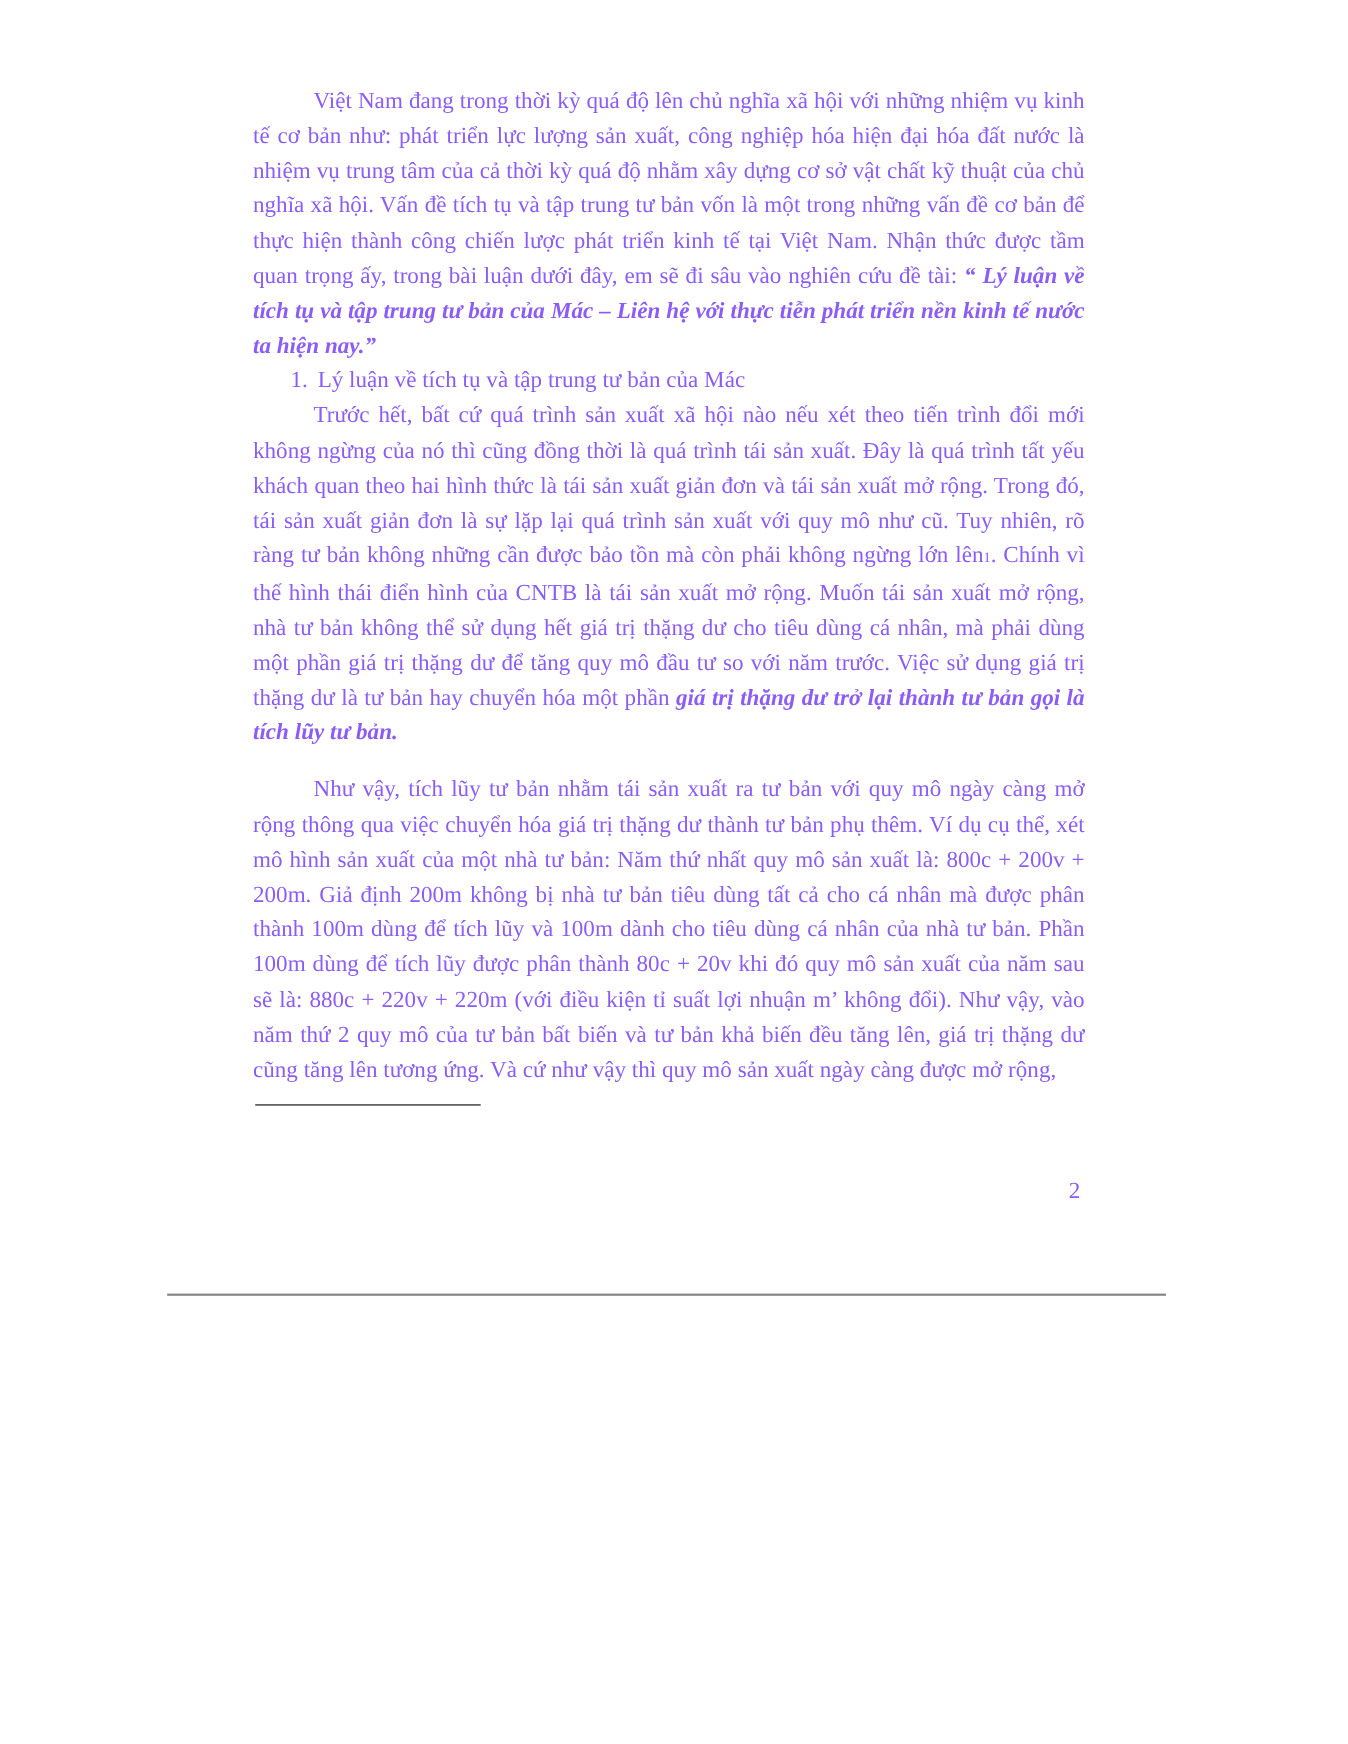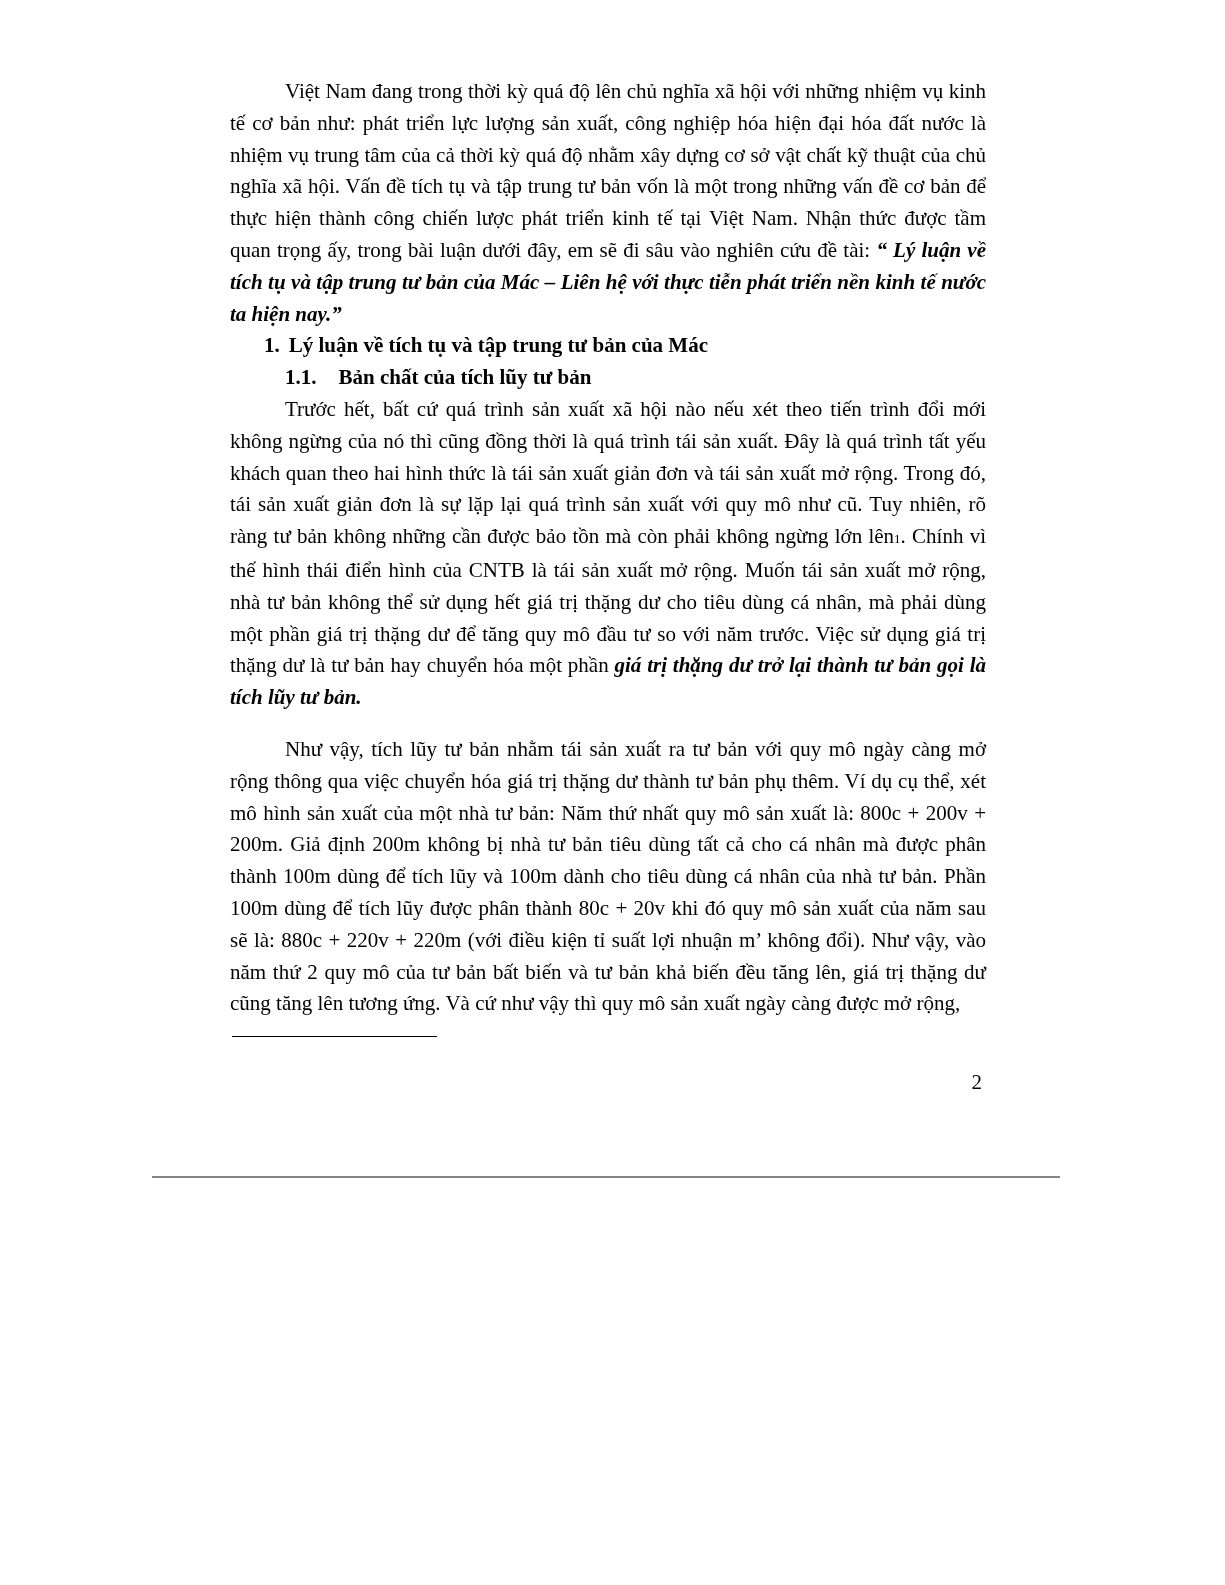--- a/index.html
+++ b/index.html
@@ -6,21 +6,21 @@
     margin: 0;
     padding: 0;
     background: #ffffff;
   }
   .page {
     position: relative;
     width: 1225px;
     height: 1585px;
     background: #ffffff;
     font-family: "Liberation Serif", serif;
-    color: #000000;
+    color: #8b5cf6;
     overflow: hidden;
   }
   .content {
     position: absolute;
     left: 230px;
     top: 76px;
     width: 756px;
     font-size: 21px;
     line-height: 31.8px;
     text-align: justify;
@@ -37,21 +37,21 @@
     font-weight: bold;
     font-style: italic;
   }
   .heading-center {
     font-weight: bold;
     text-align: center;
     text-indent: 0;
     margin: 0;
   }
   .section-1 {
-    font-weight: bold;
+    font-weight: normal;
     padding-left: 34px;
     text-indent: 0;
     margin: 0;
     text-align: left;
   }
   .section-1 .sec-num {
     margin-right: 9px;
   }
   .section-11 {
     font-weight: bold;
@@ -110,21 +110,20 @@
 
 <div class="page">
 
   <div class="content">
 
     <p class="para"><span>Việt Nam đang trong thời kỳ quá độ lên chủ nghĩa xã hội với những nhiệm vụ kinh tế cơ bản như: phát triển lực lượng sản xuất, công nghiệp hóa hiện đại hóa đất nước là nhiệm vụ trung tâm của cả thời kỳ quá độ nhằm xây dựng cơ sở vật chất kỹ thuật của chủ nghĩa xã hội. Vấn đề tích tụ và tập trung tư bản vốn là một trong những vấn đề cơ bản để thực hiện thành công chiến lược phát triển kinh tế tại Việt Nam. Nhận thức được tầm quan trọng ấy, trong bài luận dưới đây, em sẽ đi sâu vào nghiên cứu đề tài: </span><span class="em">“ Lý luận về tích tụ và tập trung tư bản của Mác – Liên hệ với thực tiễn phát triển nền kinh tế nước ta hiện nay.”</span></p>
 
 
     <p class="section-1"><span class="sec-num">1.</span><span>Lý luận về tích tụ và tập trung tư bản của Mác</span></p>
 
-    <p class="section-11"><span class="sec-num">1.1.</span><span>Bản chất của tích lũy tư bản</span></p>
 
     <p class="para"><span>Trước hết, bất cứ quá trình sản xuất xã hội nào nếu xét theo tiến trình đổi mới không ngừng của nó thì cũng đồng thời là quá trình tái sản xuất. Đây là quá trình tất yếu khách quan theo hai hình thức là tái sản xuất giản đơn và tái sản xuất mở rộng. Trong đó, tái sản xuất giản đơn là sự lặp lại quá trình sản xuất với quy mô như cũ. Tuy nhiên, rõ ràng tư bản không những cần được bảo tồn mà còn phải không ngừng lớn lên</span><span class="fnref">1</span><span>. Chính vì thế hình thái điển hình của CNTB là tái sản xuất mở rộng. Muốn tái sản xuất mở rộng, nhà tư bản không thể sử dụng hết giá trị thặng dư cho tiêu dùng cá nhân, mà phải dùng một phần giá trị thặng dư để tăng quy mô đầu tư so với năm trước. Việc sử dụng giá trị thặng dư là tư bản hay chuyển hóa một phần </span><span class="em">giá trị thặng dư trở lại thành tư bản gọi là tích lũy tư bản.</span></p>
 
     <p class="para gap-before"><span>Như vậy, tích lũy tư bản nhằm tái sản xuất ra tư bản với quy mô ngày càng mở rộng thông qua việc chuyển hóa giá trị thặng dư thành tư bản phụ thêm. Ví dụ cụ thể, xét mô hình sản xuất của một nhà tư bản: Năm thứ nhất quy mô sản xuất là: 800c + 200v + 200m. Giả định 200m không bị nhà tư bản tiêu dùng tất cả cho cá nhân mà được phân thành 100m dùng để tích lũy và 100m dành cho tiêu dùng cá nhân của nhà tư bản. Phần 100m dùng để tích lũy được phân thành 80c + 20v khi đó quy mô sản xuất của năm sau sẽ là: 880c + 220v + 220m (với điều kiện tỉ suất lợi nhuận m’ không đổi). Như vậy, vào năm thứ 2 quy mô của tư bản bất biến và tư bản khả biến đều tăng lên, giá trị thặng dư cũng tăng lên tương ứng. Và cứ như vậy thì quy mô sản xuất ngày càng được mở rộng,</span></p>
 
     <div class="footnote-block">
       <div class="footnote-rule"></div>
     </div>
 
   </div>

